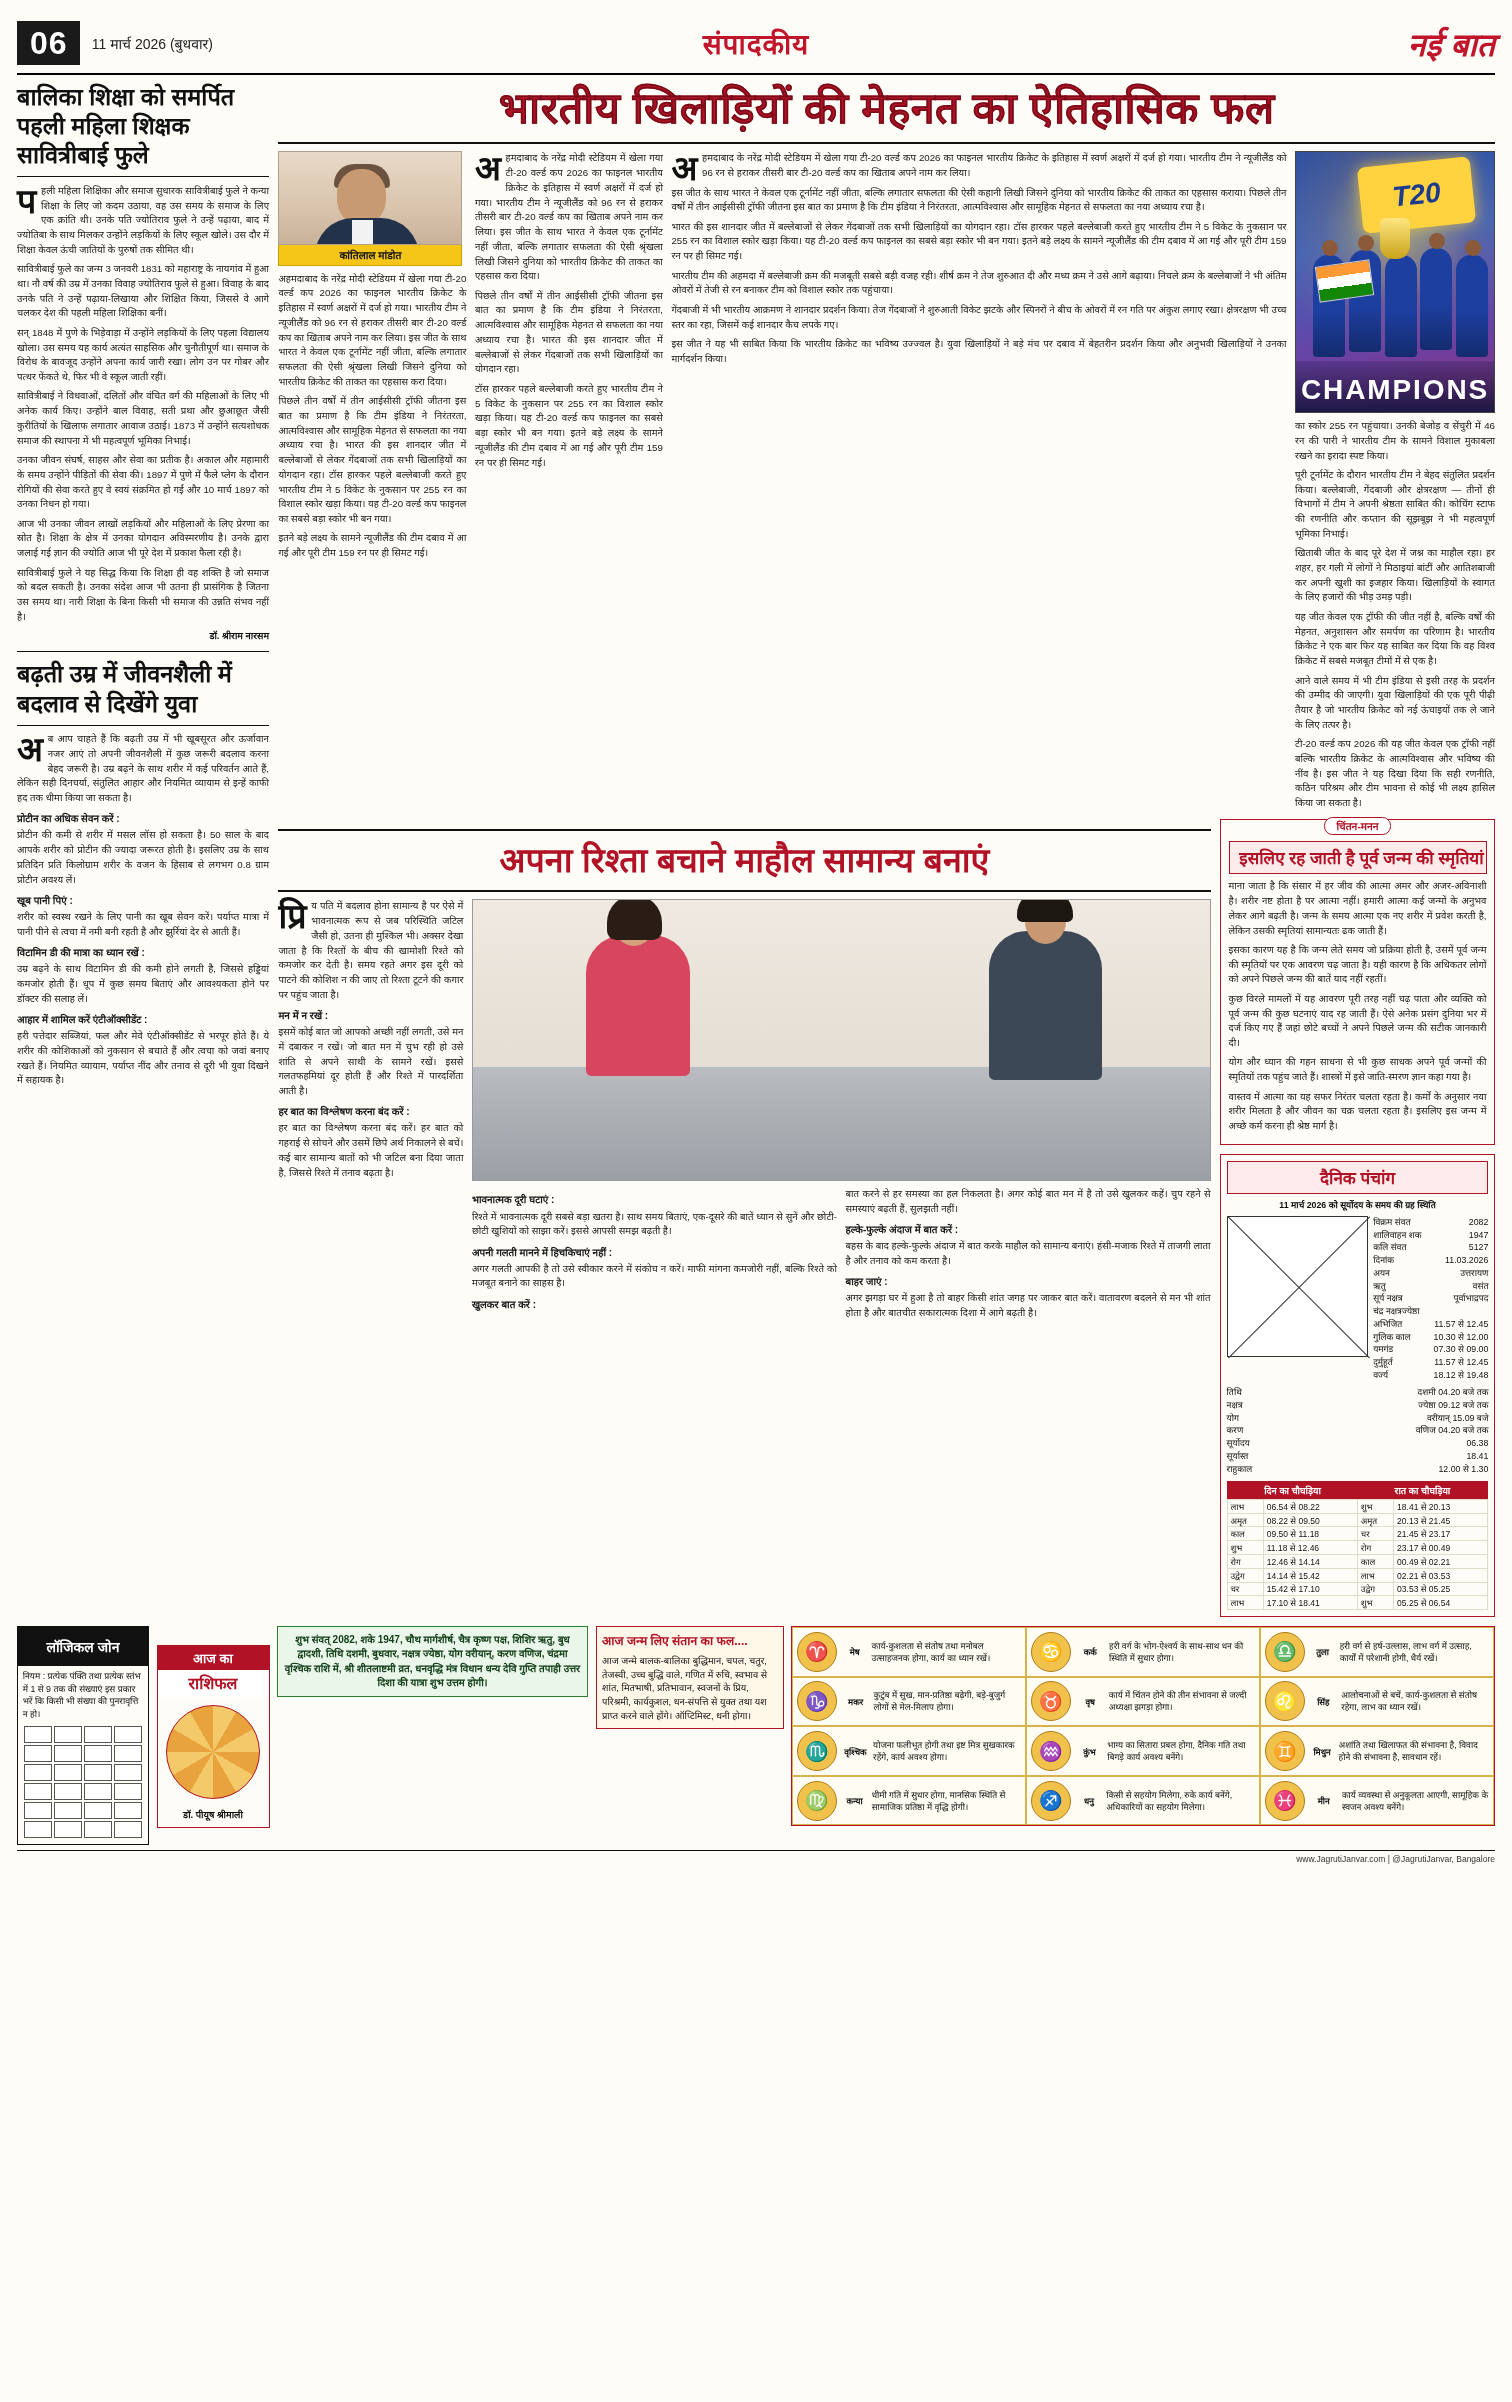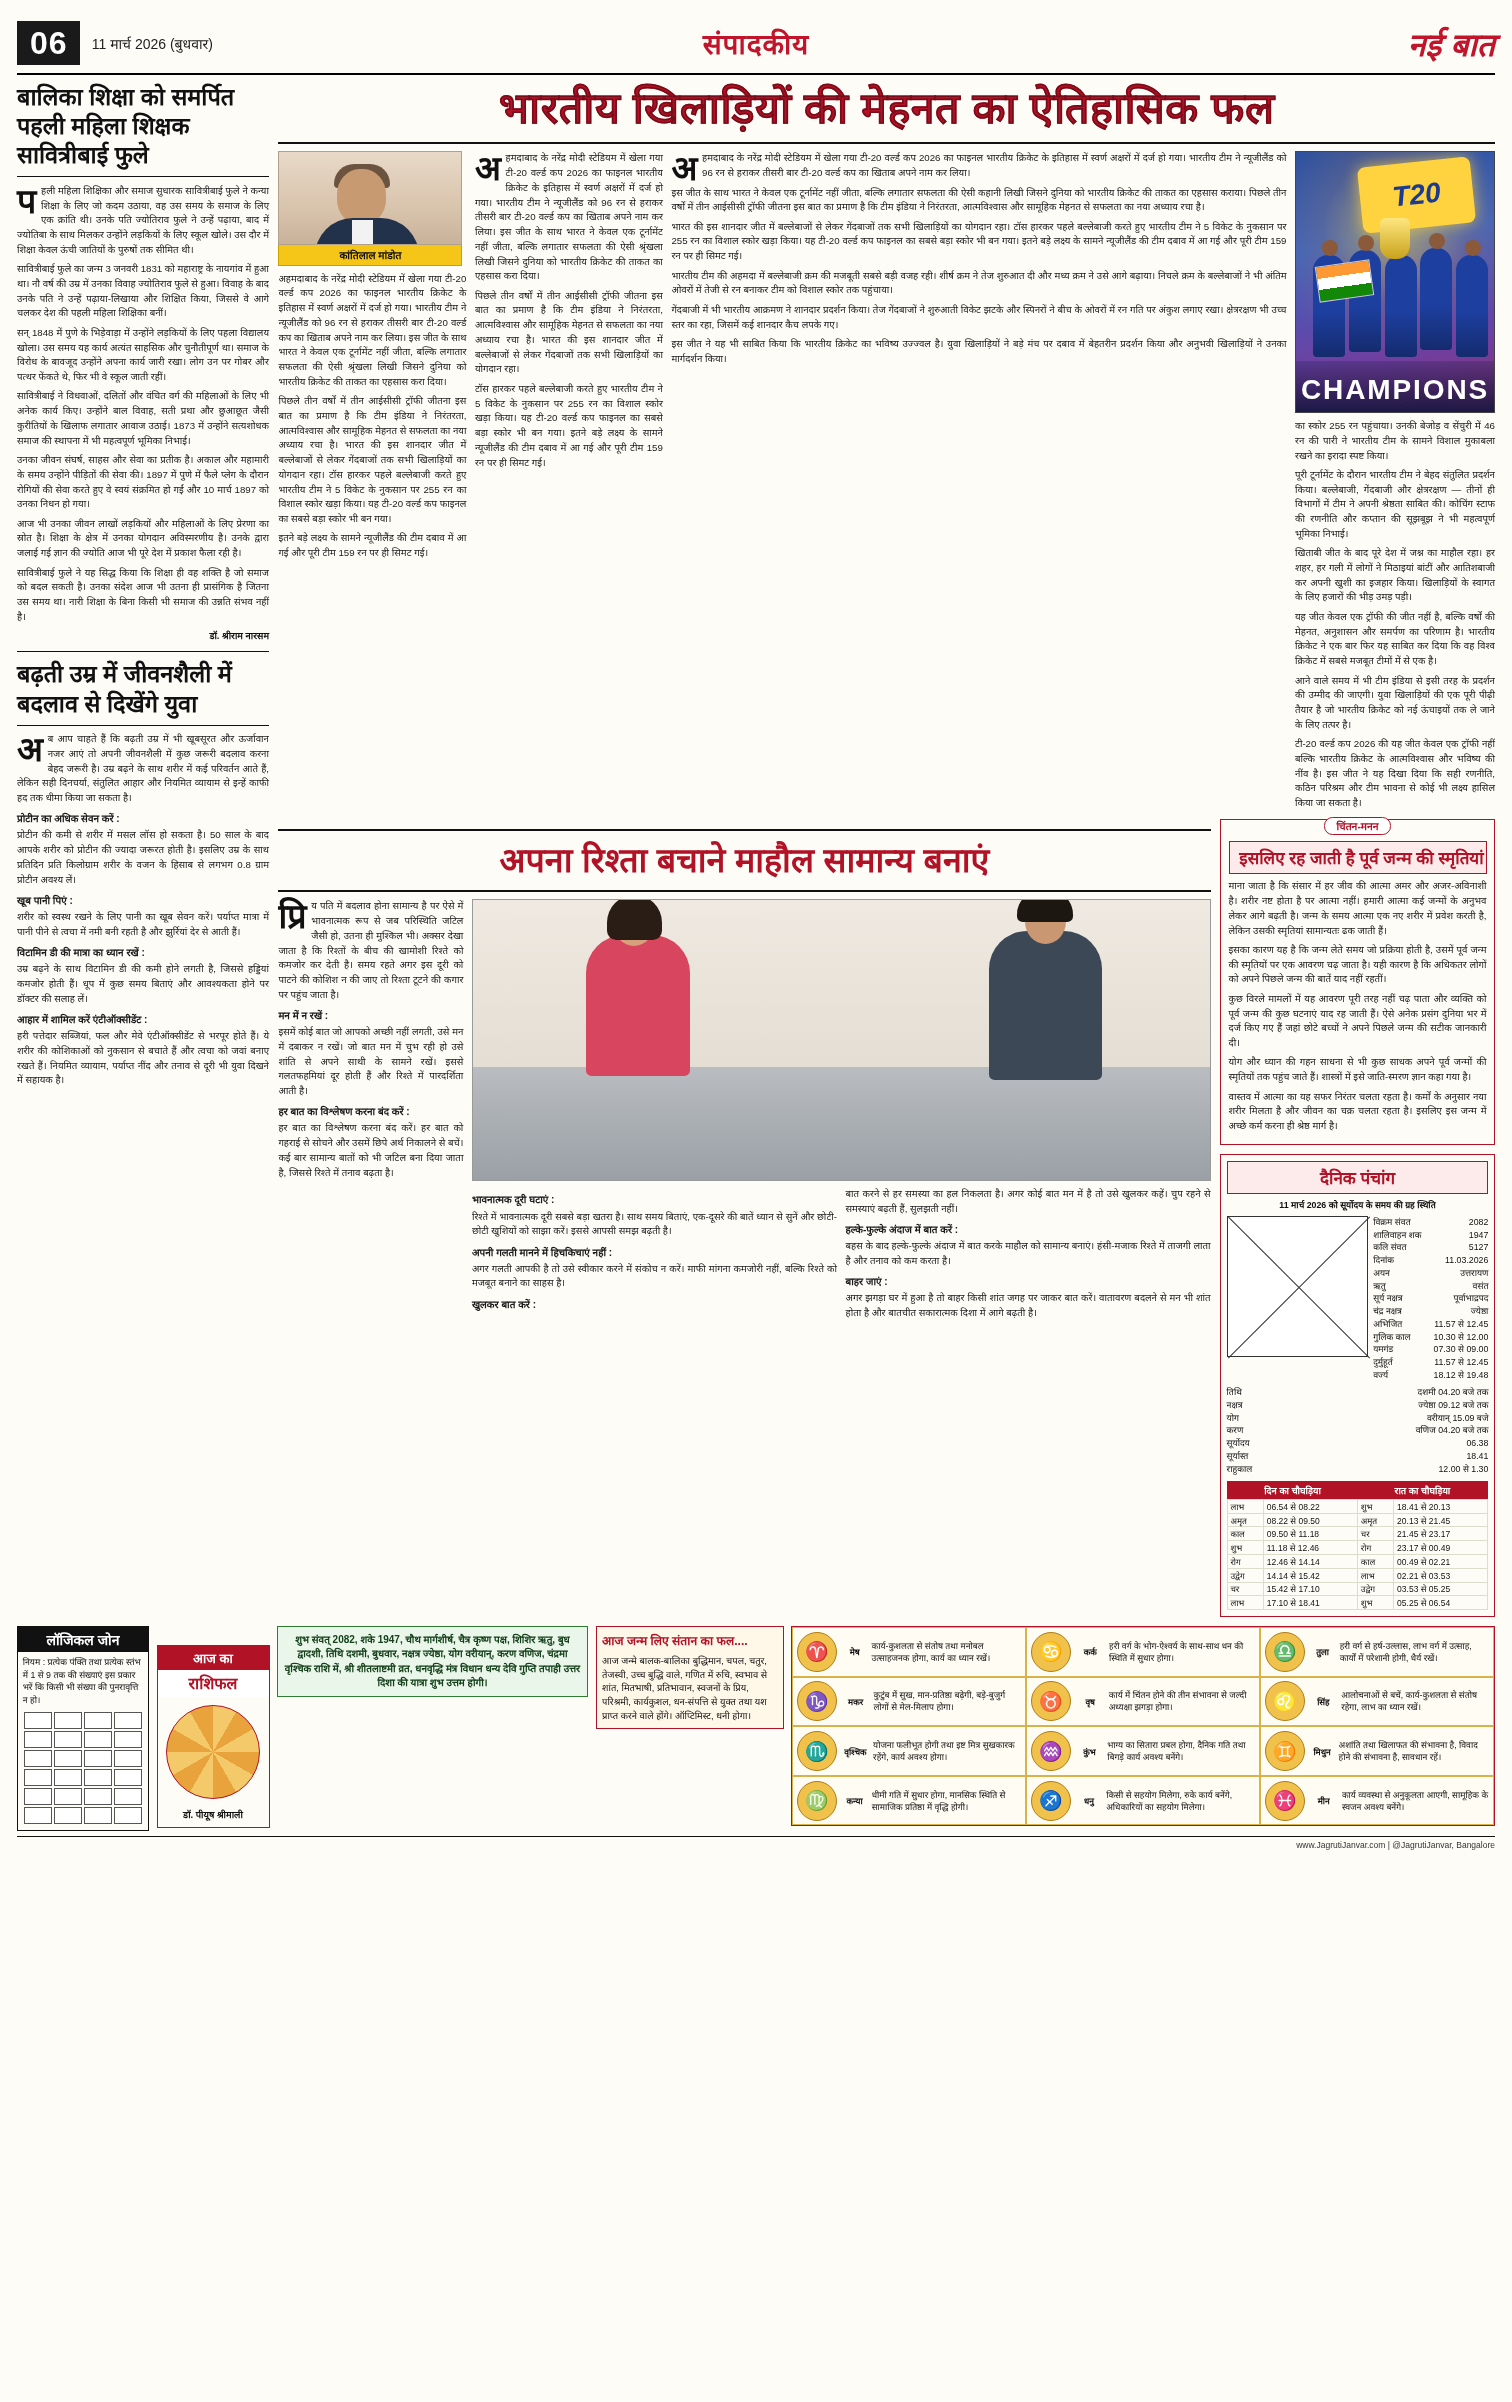--- a/index.html
+++ b/index.html
@@ -184,21 +184,21 @@
   .box-title-red {
     background:#fdeaea; color:#b11226; font-weight:bold; font-size:17px;
     text-align:center; border:0.9px solid #b11226; padding:3.8px 1.9px; margin-bottom:5.6px;
   }
   .mini-head { font-weight:bold; font-size:10px; margin:5.6px 0 1.9px 0; }
 
   
   .bottom { display:flex; gap:7.5px; margin-top:9.4px; align-items:flex-start; }
   .logic-box { width:132px; border:1.9px solid #111; }
   .logic-title {
-    background:#111; color:#fff; text-align:center; font-weight:bold; font-size:14px; padding:3px;
+    background:#111; color:#fff; text-align:center; font-weight:bold; font-size:14px; padding:10px;
   }
   .logic-grid { display:grid; grid-template-columns:repeat(4,1fr); gap:1.9px; padding:5.6px; }
   .logic-grid div { border:0.9px solid #555; height:17px; background:#fff; }
 
   .aaj-box { width:113px; border:1.9px solid #b11226; text-align:center;margin-top:19px; }
   .aaj-title { background:#b11226; color:#fff; font-weight:bold; font-size:13px; padding:2.8px 0; }
   .zodiac-wheel {
     width:94px; height:94px; margin:7.5px auto; border-radius:50%;
     background:conic-gradient(#f3c969 0 30deg,#e8a33d 30deg 60deg,#f3c969 60deg 90deg,#e8a33d 90deg 120deg,#f3c969 120deg 150deg,#e8a33d 150deg 180deg,#f3c969 180deg 210deg,#e8a33d 210deg 240deg,#f3c969 240deg 270deg,#e8a33d 270deg 300deg,#f3c969 300deg 330deg,#e8a33d 330deg 360deg);
     border:1.9px solid #b11226;
@@ -440,21 +440,21 @@
                     <span>उत्तरायण</span>
                   </div>
                 <div class="small" style="display:flex;justify-content:space-between;">
                     <span>ऋतु</span>
                     <span>वसंत</span>
                   </div>
                 <div class="small" style="display:flex;justify-content:space-between;">
                     <span>सूर्य नक्षत्र</span>
                     <span>पूर्वाभाद्रपद</span>
                   </div>
-                <div class="small" style="display:flex;justify-content:space-between;">
+                <div class="small" style="display:flex;">
                     <span>चंद्र नक्षत्र</span>
                     <span>ज्येष्ठा</span>
                   </div>
                 <div class="small" style="display:flex;justify-content:space-between;">
                     <span>अभिजित</span>
                     <span>11.57 से 12.45</span>
                   </div>
                 <div class="small" style="display:flex;justify-content:space-between;">
                     <span>गुलिक काल</span>
                     <span>10.30 से 12.00</span>

